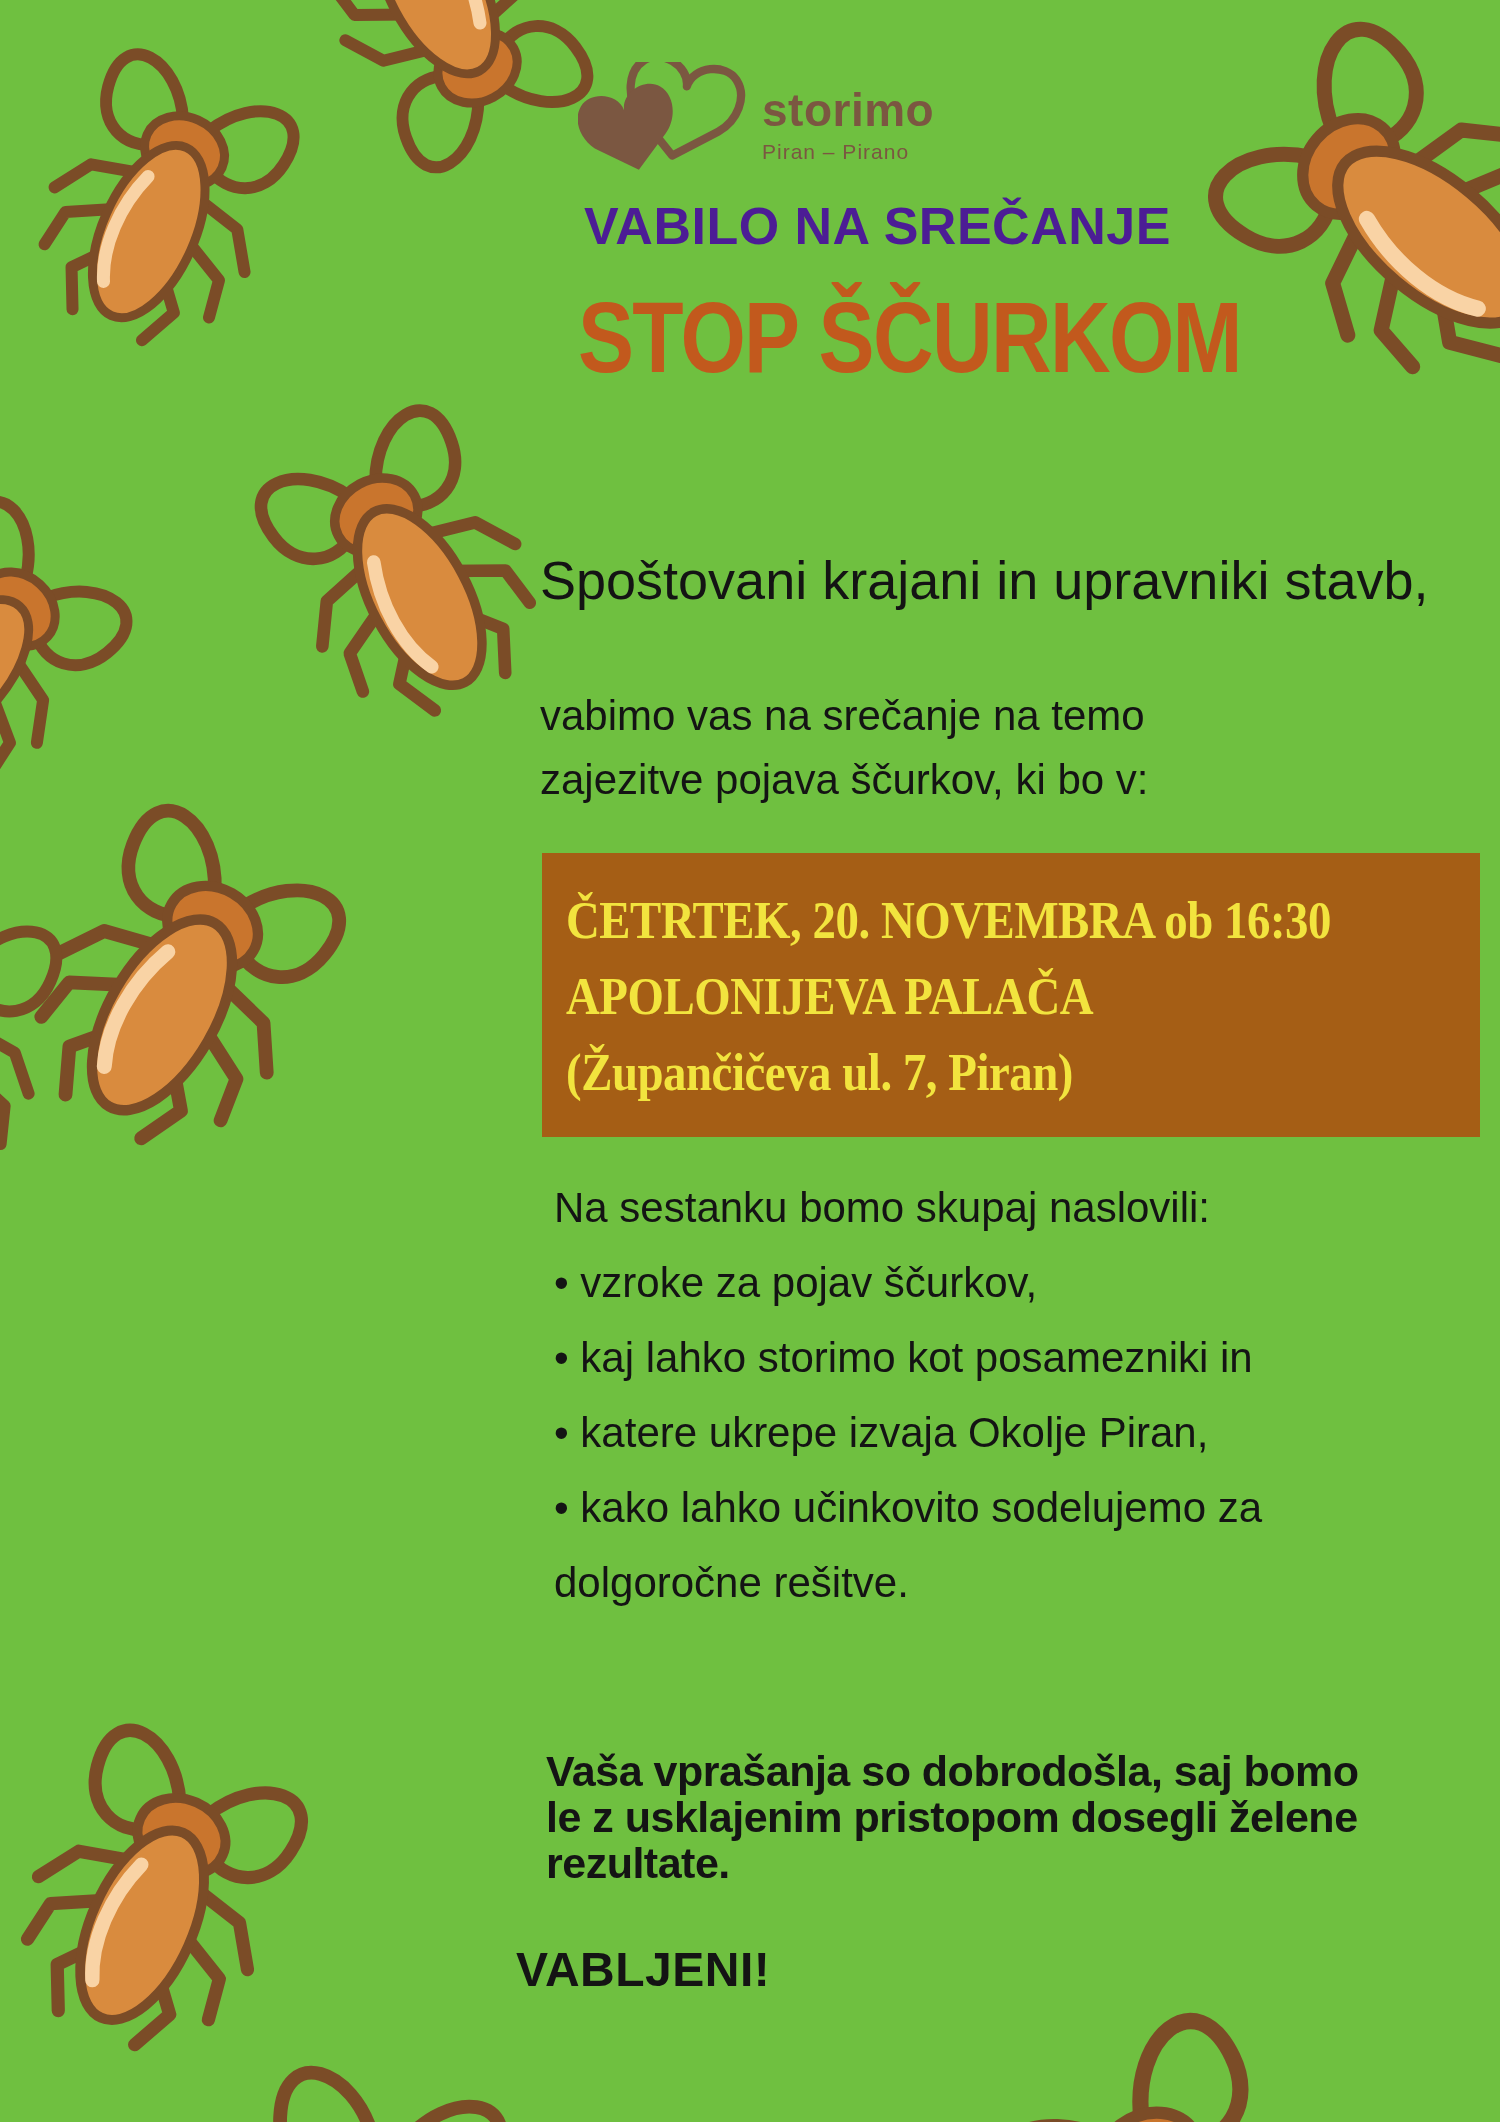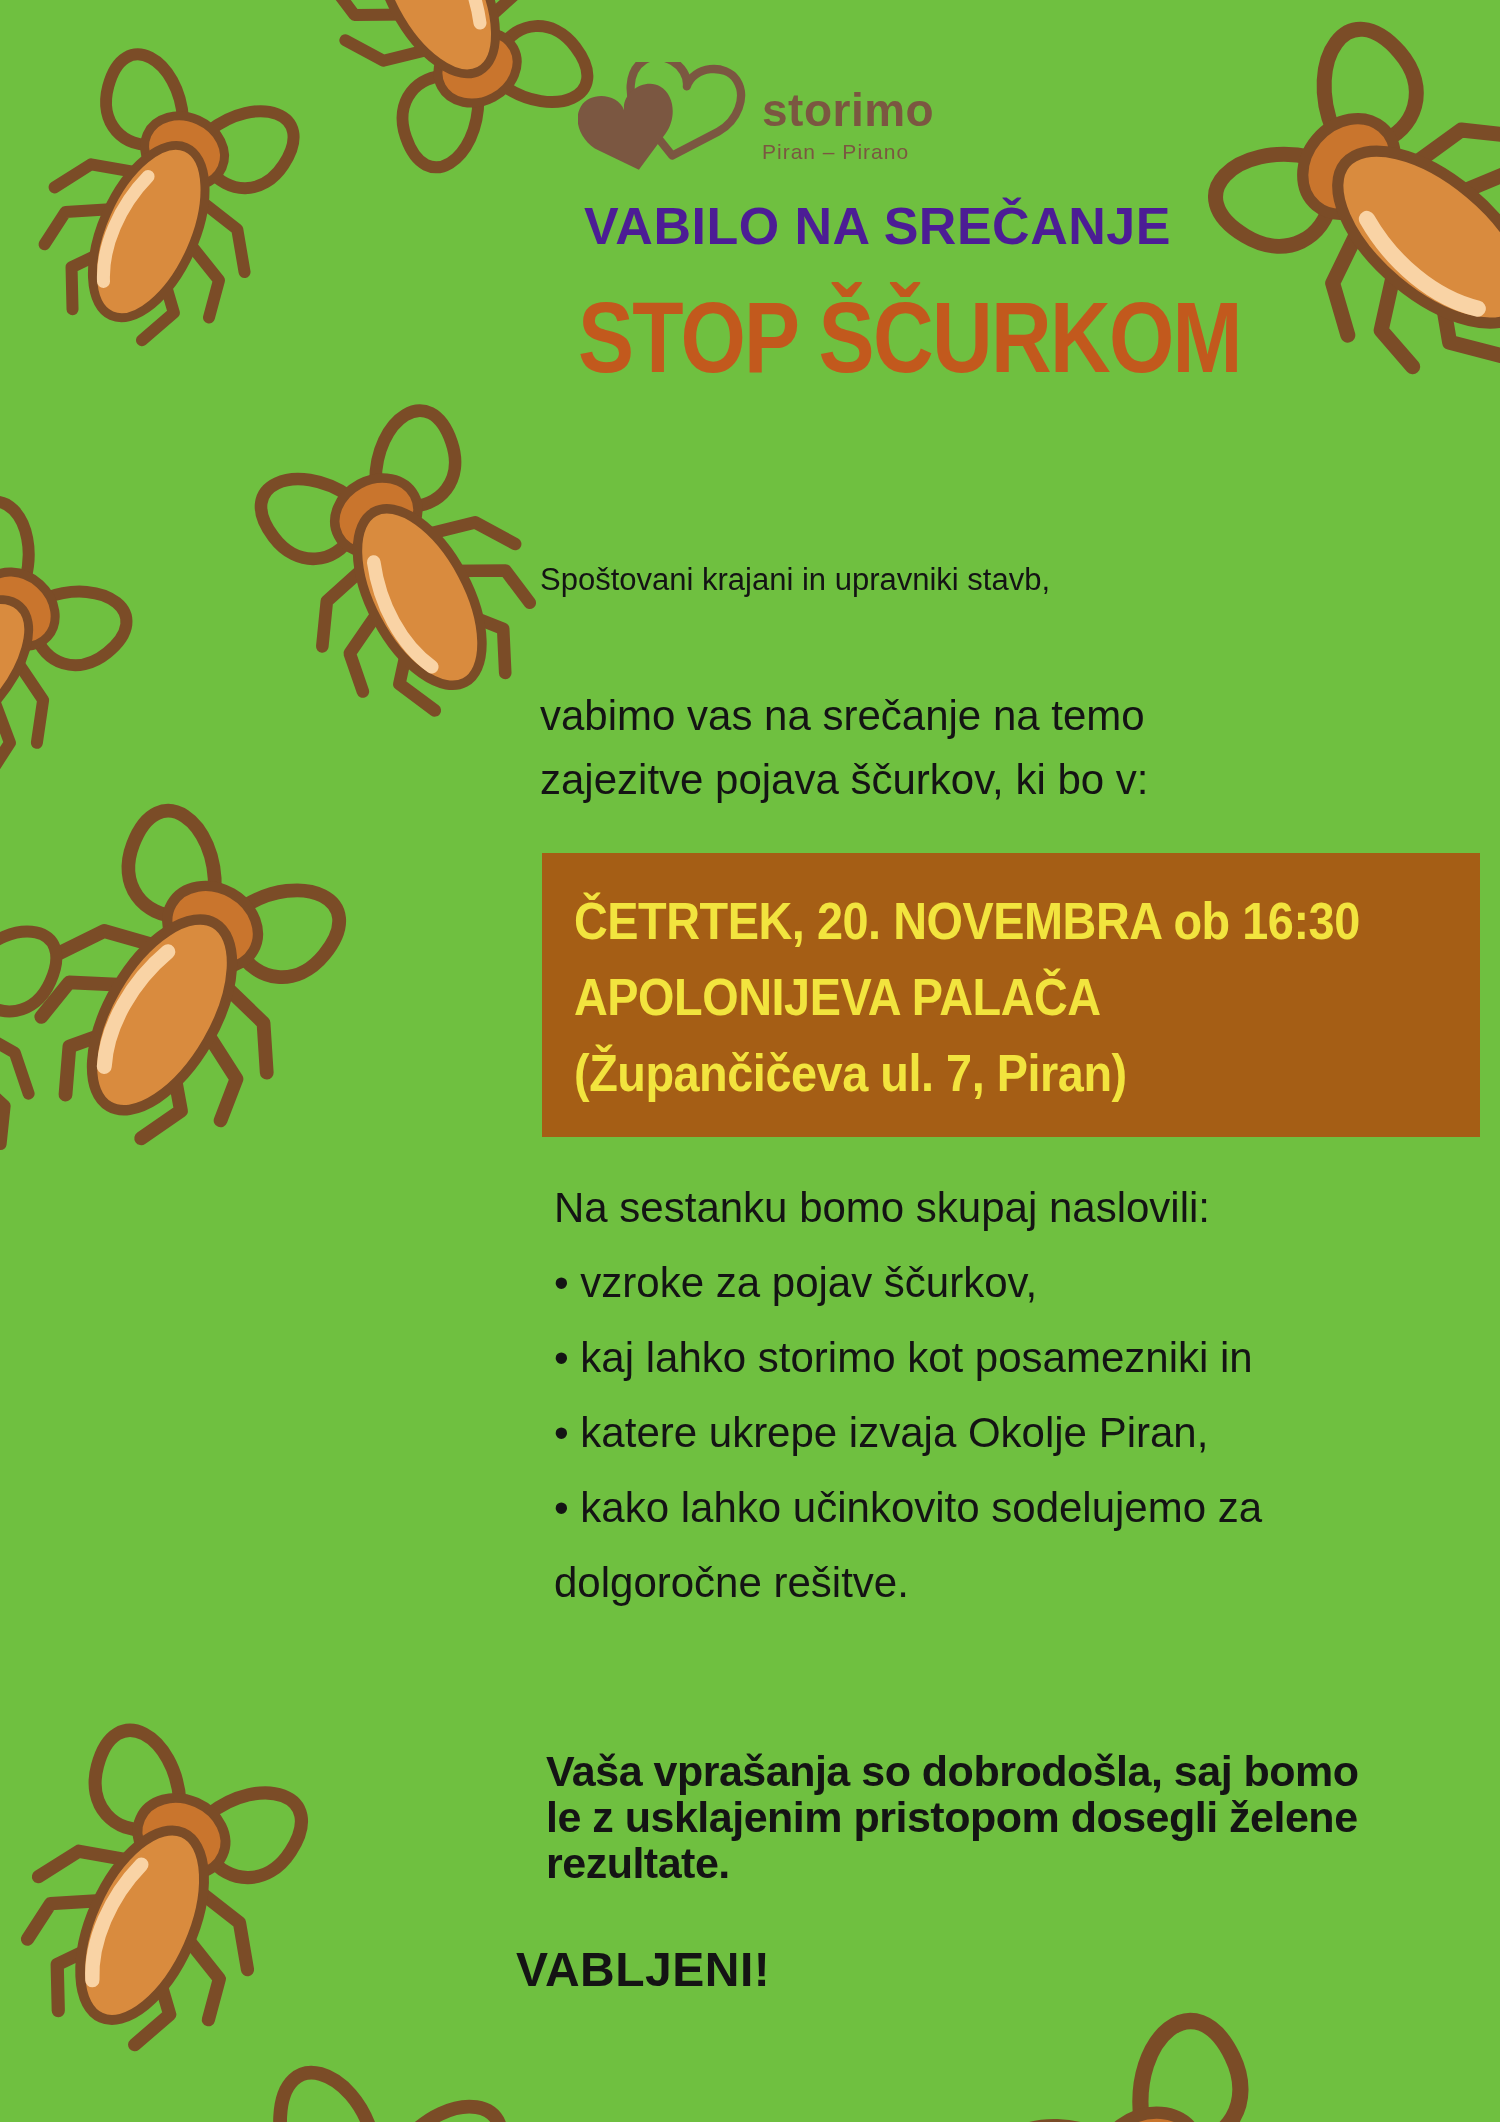--- a/index.html
+++ b/index.html
@@ -23,28 +23,28 @@
   .kicker{position:absolute;left:584px;top:196px;font-size:52px;font-weight:bold;color:#4c1d95;letter-spacing:0.5px;white-space:nowrap;}
 
   .title{
     position:absolute;left:578px;top:262px;
     font-size:100px;font-weight:bold;color:#C2591D;
     letter-spacing:-2px;white-space:nowrap;
     transform:scaleX(0.84);transform-origin:left top;
     line-height:150px;
   }
 
-  .salutation{position:absolute;left:540px;top:550px;font-size:31px;line-height:60px;white-space:nowrap;}
+  .salutation{position:absolute;left:540px;top:550px;font-size:54px;line-height:60px;white-space:nowrap;}
 
   .invite{position:absolute;left:540px;top:684px;font-size:42px;line-height:64px;}
   .invite div{white-space:nowrap;}
 
   .event-box{
     position:absolute;left:542px;top:853px;width:938px;height:284px;
-    background:#A55E15;box-sizing:border-box;padding:30px 0 0 32px;
+    background:#A55E15;box-sizing:border-box;padding:30px 0 0 24px;font-family:Liberation Serif, serif;
   }
   .event-lines{
     transform:scaleX(0.9);transform-origin:left top;
     font-size:52px;font-weight:bold;color:#F2E43E;
     line-height:76px;letter-spacing:-0.5px;white-space:nowrap;
   }
 
   .agenda{position:absolute;left:540px;top:1170px;font-size:42px;line-height:75px;margin-left:14px;}
   .agenda div{white-space:nowrap;}
 

